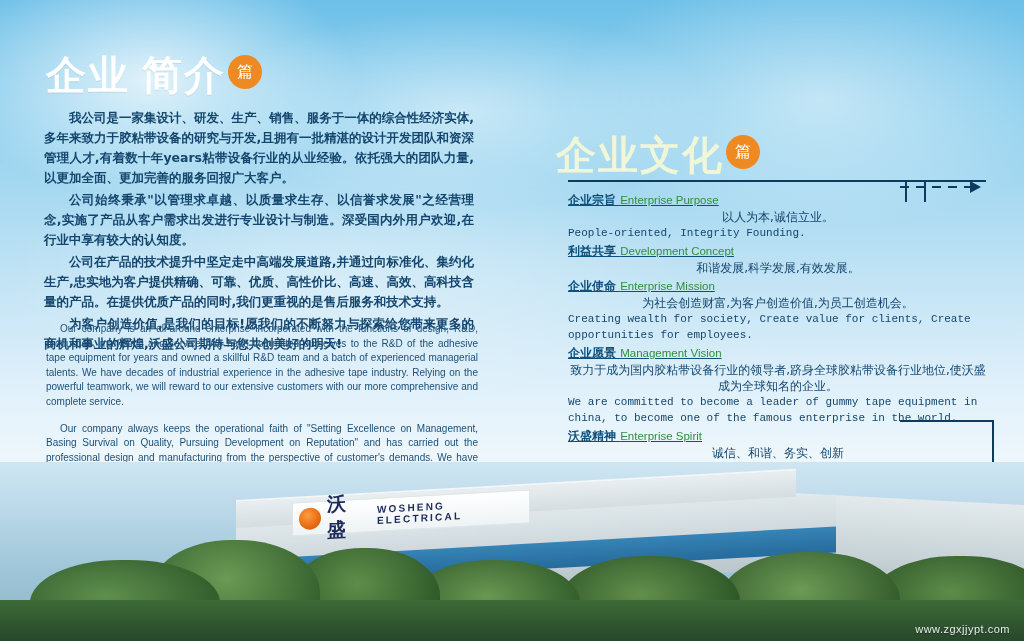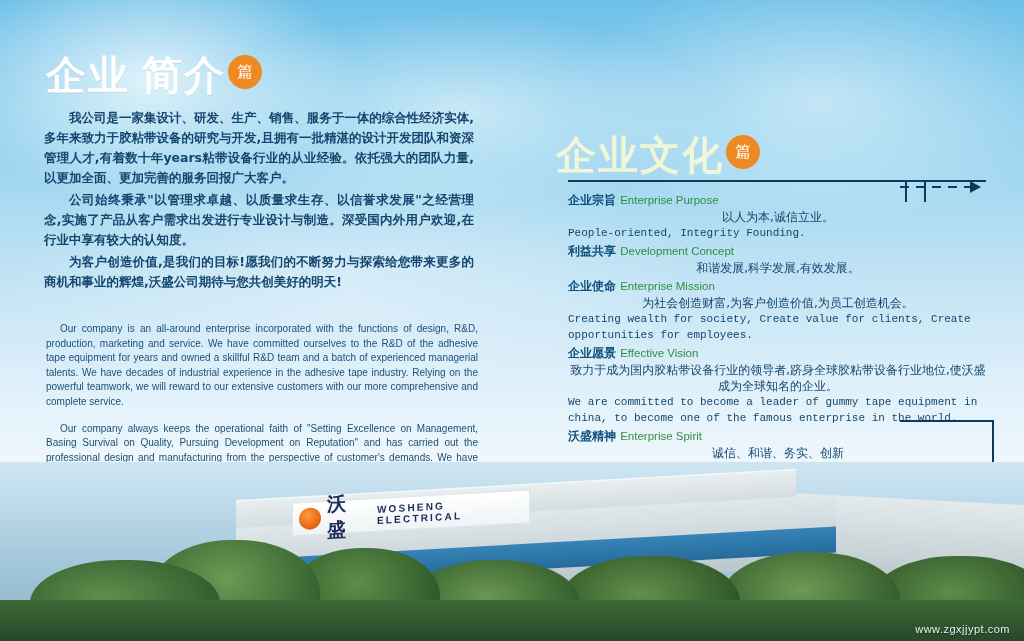--- a/index.html
+++ b/index.html
@@ -75,21 +75,21 @@
   }
   .arrowhead{
     position:absolute;left:70px;top:1px;width:0;height:0;
     border-top:6px solid transparent;border-bottom:6px solid transparent;border-left:11px solid #0b3c5d;
   }
   .vtick{position:absolute;left:905px;top:180px;width:2px;height:22px;background:#0b3c5d;}
   .vtick-left{position:absolute;left:924px;top:182px;width:2px;height:20px;background:#0b3c5d;}
 
   .item{margin-bottom:2px;}
   .item .ttl{font-size:12px;line-height:17px;color:#0e4f7c;font-weight:bold;
-    font-family:"DejaVu Sans","Liberation Sans",sans-serif;}
+    font-family:"DejaVu Sans","Liberation Sans",sans-serif;text-decoration:underline;}
   .item .ttl .en{color:#2f8f3e;font-weight:normal;font-size:11.5px;font-family:"Liberation Sans",sans-serif;}
   .item .zh{font-size:12px;line-height:16px;color:#14466e;
     font-family:"DejaVu Sans","Liberation Sans",sans-serif;text-align:center;}
   .item .en-line{font-size:11px;line-height:16px;color:#14466e;font-family:Liberation Mono, monospace;}
   .guide .g-line{font-size:11.5px;line-height:16.5px;color:#14466e;
     font-family:"DejaVu Sans","Liberation Sans",sans-serif;}
   .guide .g-line .gen{color:#14466e;font-family:"Liberation Sans",sans-serif;}
 
   
   .bracket{
@@ -170,20 +170,21 @@
   <div class="cloud c3"></div>
   <div class="cloud c4"></div>
 
   <div class="heading" id="h1">
     <span class="big">企业</span><span class="big sub">简介</span><span class="badge">篇</span>
   </div>
 
   <div class="leftcol">
     <p class="zh-p">我公司是一家集设计、研发、生产、销售、服务于一体的综合性经济实体,多年来致力于胶粘带设备的研究与开发,且拥有一批精湛的设计开发团队和资深管理人才,有着数十年years粘带设备行业的从业经验。依托强大的团队力量,以更加全面、更加完善的服务回报广大客户。</p>
     <p class="zh-p">公司始终秉承"以管理求卓越、以质量求生存、以信誉求发展"之经营理念,实施了产品从客户需求出发进行专业设计与制造。深受国内外用户欢迎,在行业中享有较大的认知度。</p>
+    <p class="zh-p">公司在产品的技术提升中坚定走中高端发展道路,并通过向标准化、集约化生产,忠实地为客户提供精确、可靠、优质、高性价比、高速、高效、高科技含量的产品。在提供优质产品的同时,我们更重视的是售后服务和技术支持。</p>
     <p class="zh-p">为客户创造价值,是我们的目标!愿我们的不断努力与探索给您带来更多的商机和事业的辉煌,沃盛公司期待与您共创美好的明天!</p>
   </div>
 
   <div class="en-block">
     <p class="en-p">Our company is an all-around enterprise incorporated with the functions of design, R&amp;D, production, marketing and service. We have committed ourselves to the R&amp;D of the adhesive tape equipment for years and owned a skillful R&amp;D team and a batch of experienced managerial talents. We have decades of industrial experience in the adhesive tape industry. Relying on the powerful teamwork, we will reward to our extensive customers with our more comprehensive and complete service.</p>
     <p class="en-p">Our company always keeps the operational faith of "Setting Excellence on Management, Basing Survival on Quality, Pursuing Development on Reputation" and has carried out the professional design and manufacturing from the perspective of customer's demands. We have gained the acceptance from numerous domestic and foreign customers and enjoyed high recognition in the industry.</p>
     <p class="en-p">During the upgrading of techniques, our company is steadily heading towards the high end development road. By way of standardized and intensified production, we loyally provide our customers with precise, reliable, high quality, cost-effective, high-speed, high-efficiency and high-tech products as well as even more emphasized after-sale service and technical support.</p>
     <p class="en-p">Creating value for our customer is our only goal! We wish our constant effort and exploration will bring you more and more commercial opportunities and achievements. Wosheng is expecting to work along with you to create a beautiful tomorrow!</p>
   </div>
 
@@ -212,21 +213,21 @@
       <div class="zh">和谐发展,科学发展,有效发展。</div>
     </div>
 
     <div class="item">
       <div class="ttl"><span>企业使命</span> <span class="en">Enterprise Mission</span></div>
       <div class="zh">为社会创造财富,为客户创造价值,为员工创造机会。</div>
       <div class="en-line">Creating wealth for society, Create value for clients, Create opportunities for employees.</div>
     </div>
 
     <div class="item">
-      <div class="ttl"><span>企业愿景</span> <span class="en">Effective Vision</span></div>
+      <div class="ttl"><span>企业愿景</span> <span class="en">Management Vision</span></div>
       <div class="zh">致力于成为国内胶粘带设备行业的领导者,跻身全球胶粘带设备行业地位,使沃盛成为全球知名的企业。</div>
       <div class="en-line">We are committed to become a leader of gummy tape equipment in china, to become  one of the famous enterprise in the world.</div>
     </div>
 
     <div class="item">
       <div class="ttl"><span>沃盛精神</span> <span class="en">Enterprise Spirit</span></div>
       <div class="zh">诚信、和谐、务实、创新</div>
       <div class="en-line">Honesty, Harmony, Pragmatic, Innovative</div>
     </div>
 

